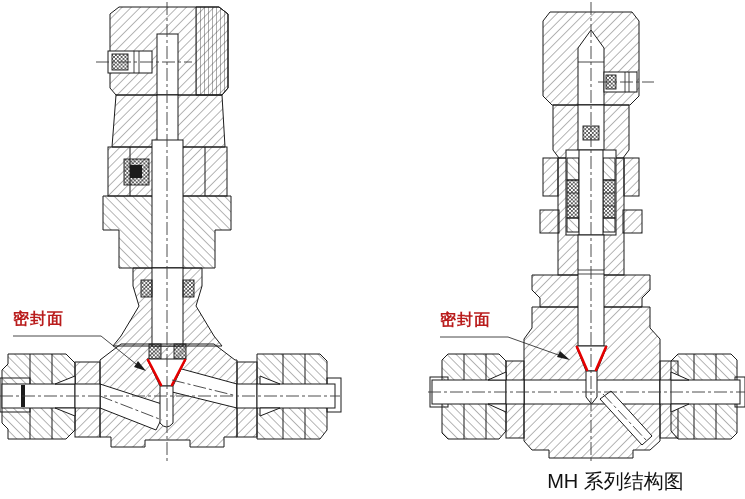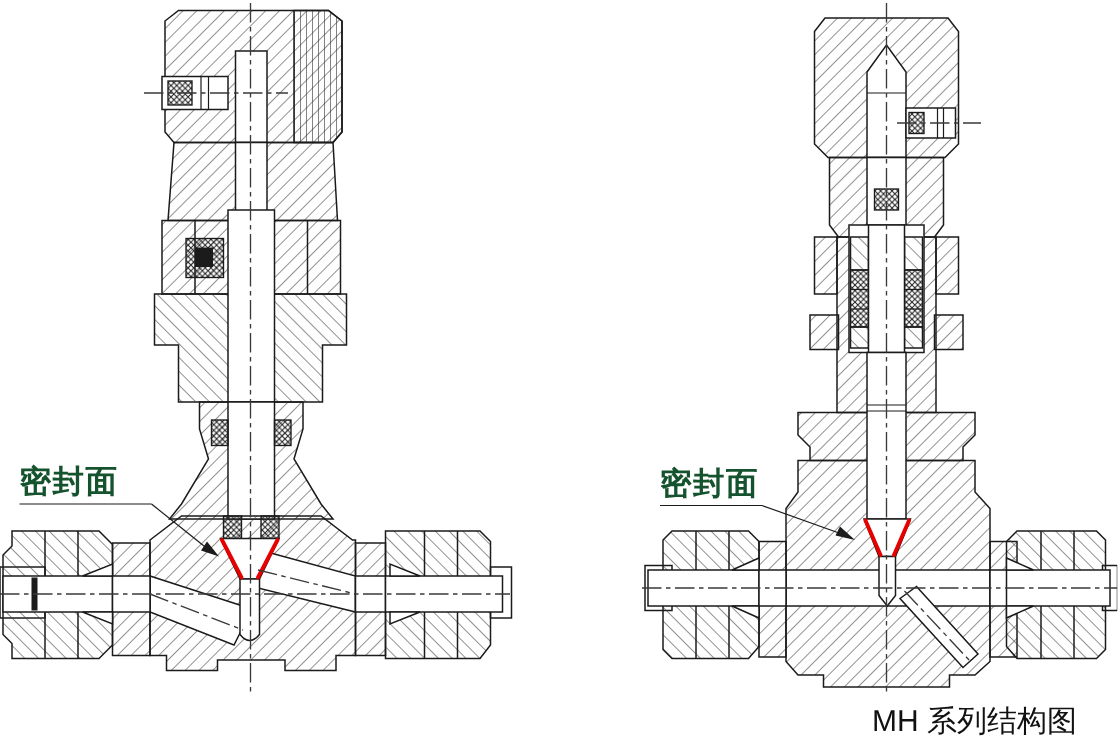--- a/index.html
+++ b/index.html
@@ -2,29 +2,29 @@
 <html style="--line: #1b1b1b; --cline: #3a3a3a; --seal: #e60000; --bg: #ffffff;"><head>
 <meta charset="utf-8">
 <style>
   html,body{margin:0;padding:0;background:#fff;}
   .canvas{
     position:relative;width:745px;height:499px;background:var(--bg,#fff);
     font-family:"Liberation Sans","DejaVu Sans",sans-serif;overflow:hidden;
   }
   .canvas svg{position:absolute;left:0;top:0;}
   .callout{
-    position:absolute;font-size:21px;font-weight:600;color:#14532d;
+    position:absolute;font-size:16px;font-weight:600;color:#b91c1c;
     letter-spacing:1px;white-space:nowrap;line-height:1;
   }
   .caption{
     position:absolute;font-size:20px;color:#111;white-space:nowrap;
     text-align:center;line-height:1.1;
   }
   .cap-ml{left:96px;top:470px;width:200px;}
-  .cap-mh{left:513px;top:470px;width:205px;text-align:right;}
+  .cap-mh{left:513px;top:470px;width:205px;}
   .co-ml{left:13px;top:311px;}
   .co-mh{left:440px;top:312px;}
   
   .s{fill:none;stroke:var(--line,#1b1b1b);stroke-width:1;}
   .thin{stroke-width:0.8;}
   .w{fill:#fff;stroke:var(--line,#1b1b1b);stroke-width:1;}
   .hA{fill:url(#hA);stroke:var(--line,#1b1b1b);stroke-width:1;}
   .hB{fill:url(#hB);stroke:var(--line,#1b1b1b);stroke-width:1;}
   .hX{fill:url(#hX);stroke:var(--line,#1b1b1b);stroke-width:0.9;}
   .kn{fill:url(#kn);stroke:var(--line,#1b1b1b);stroke-width:1;}

